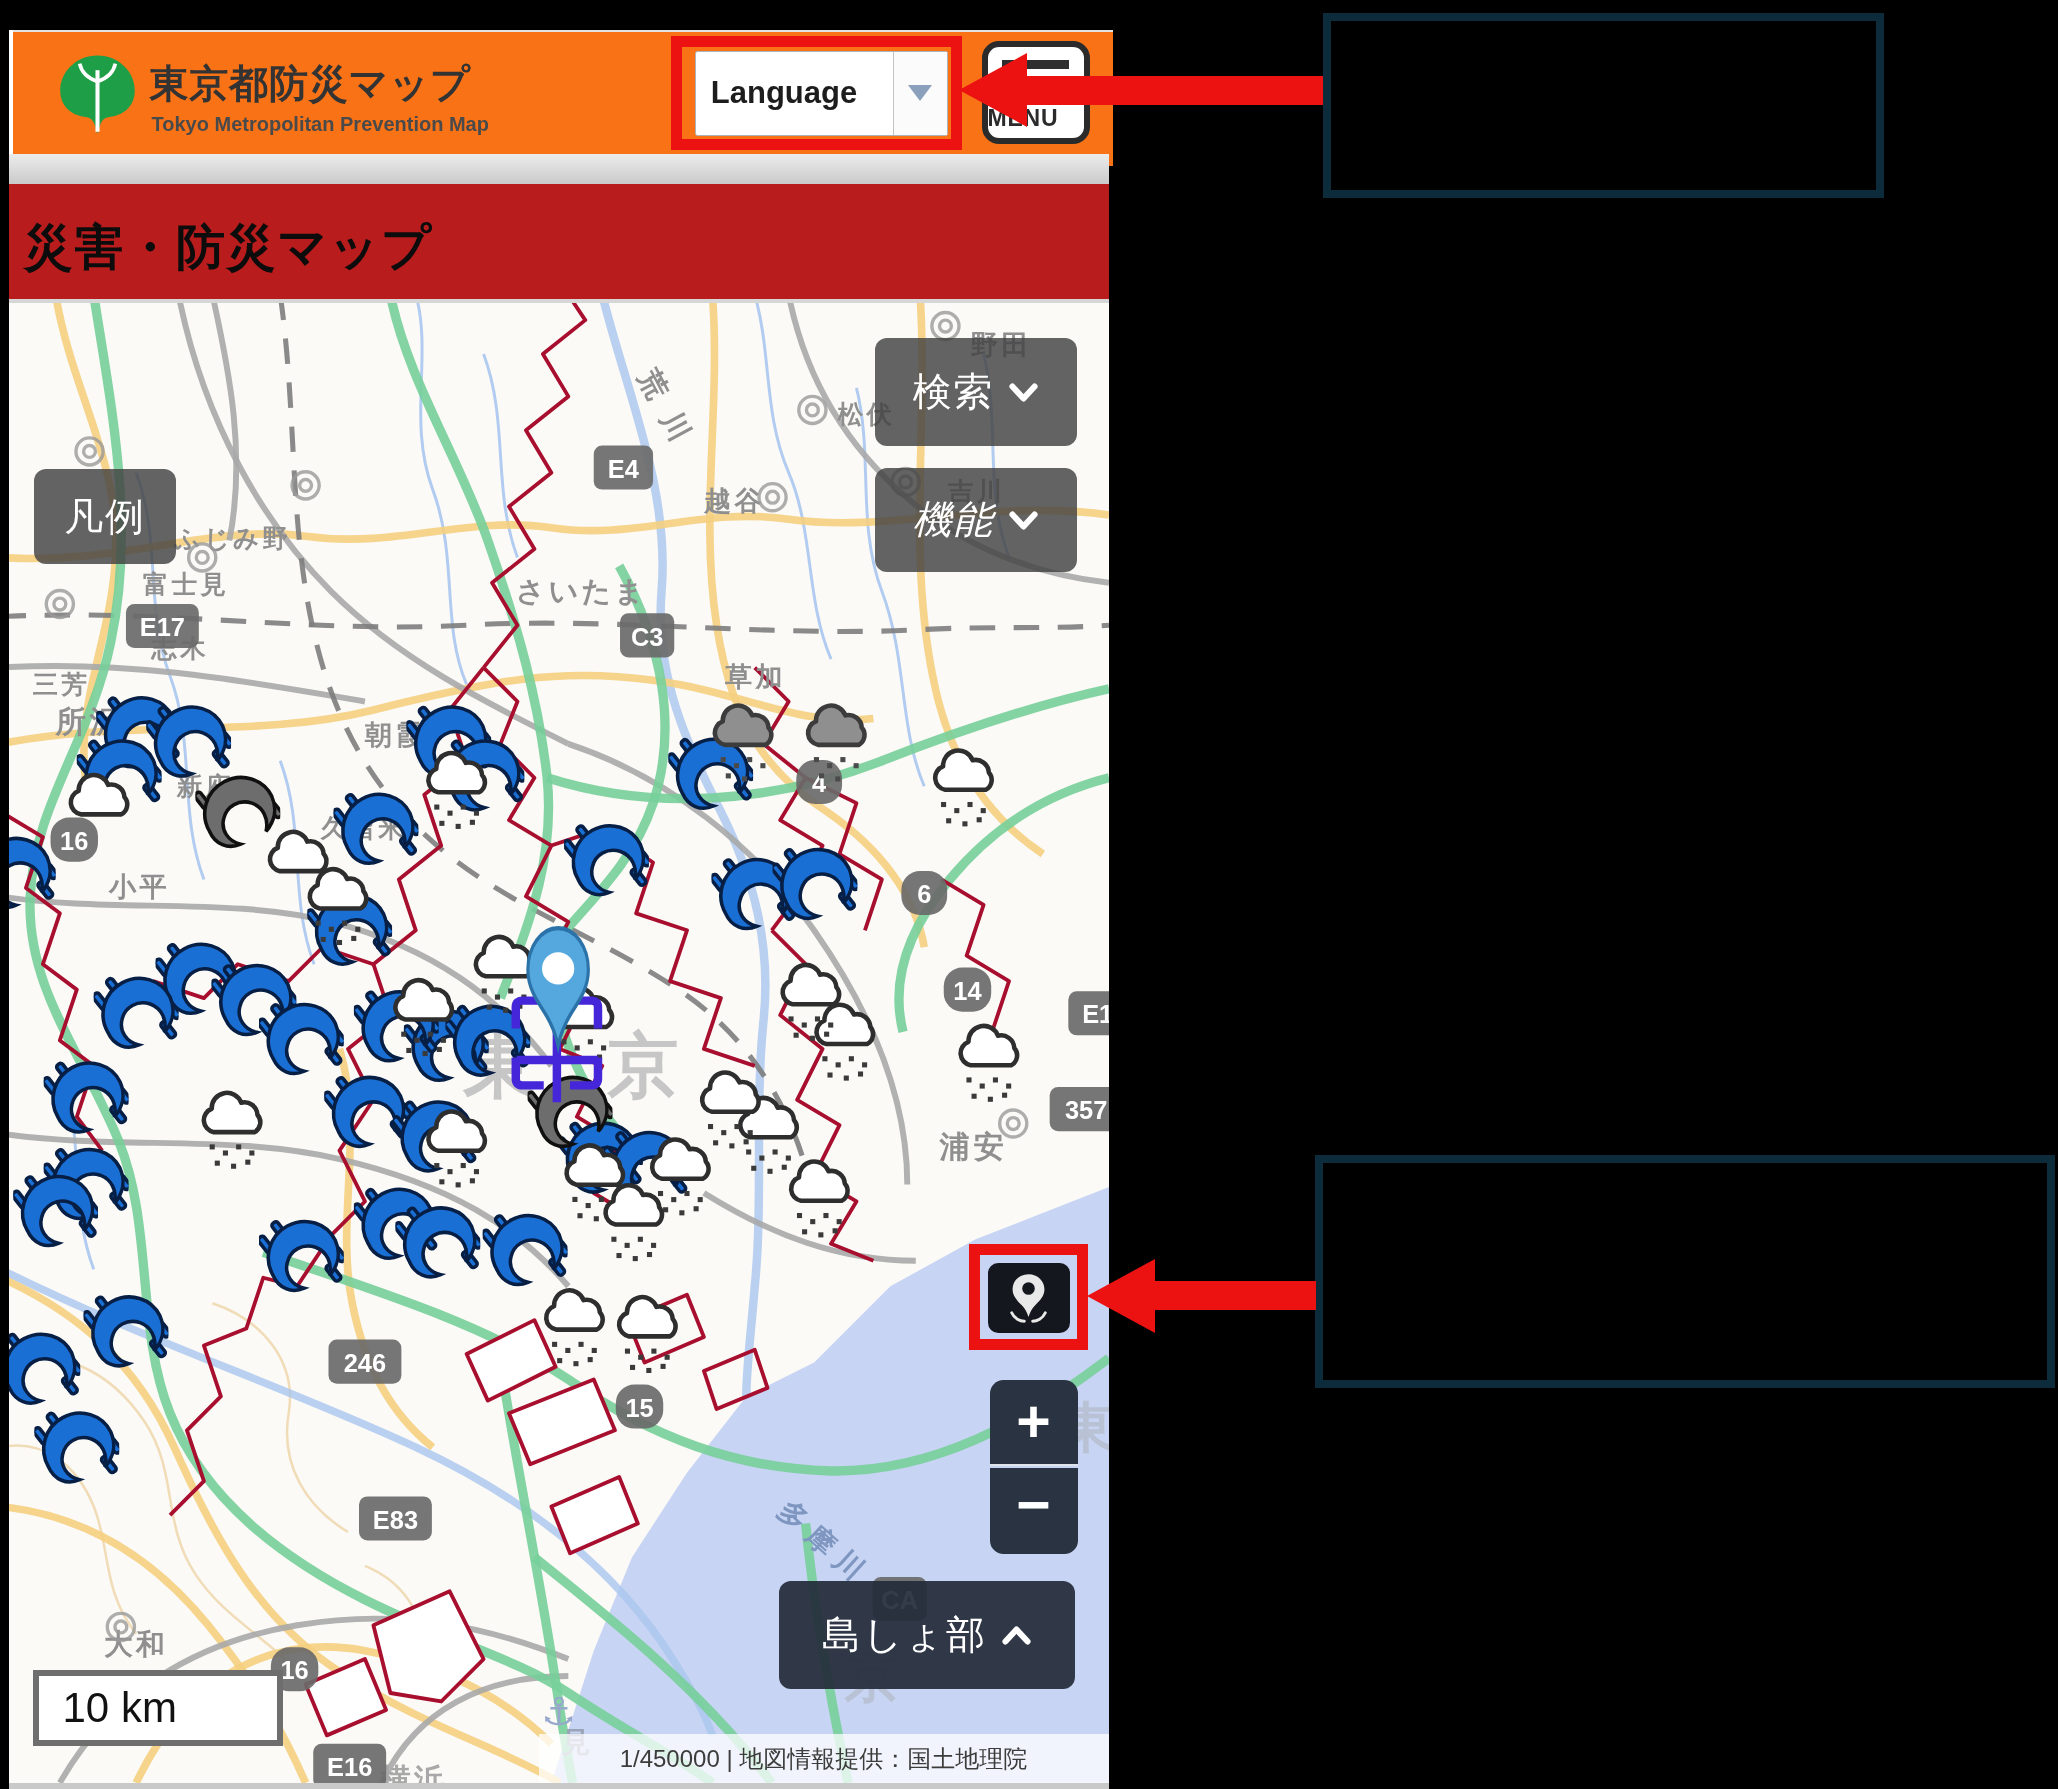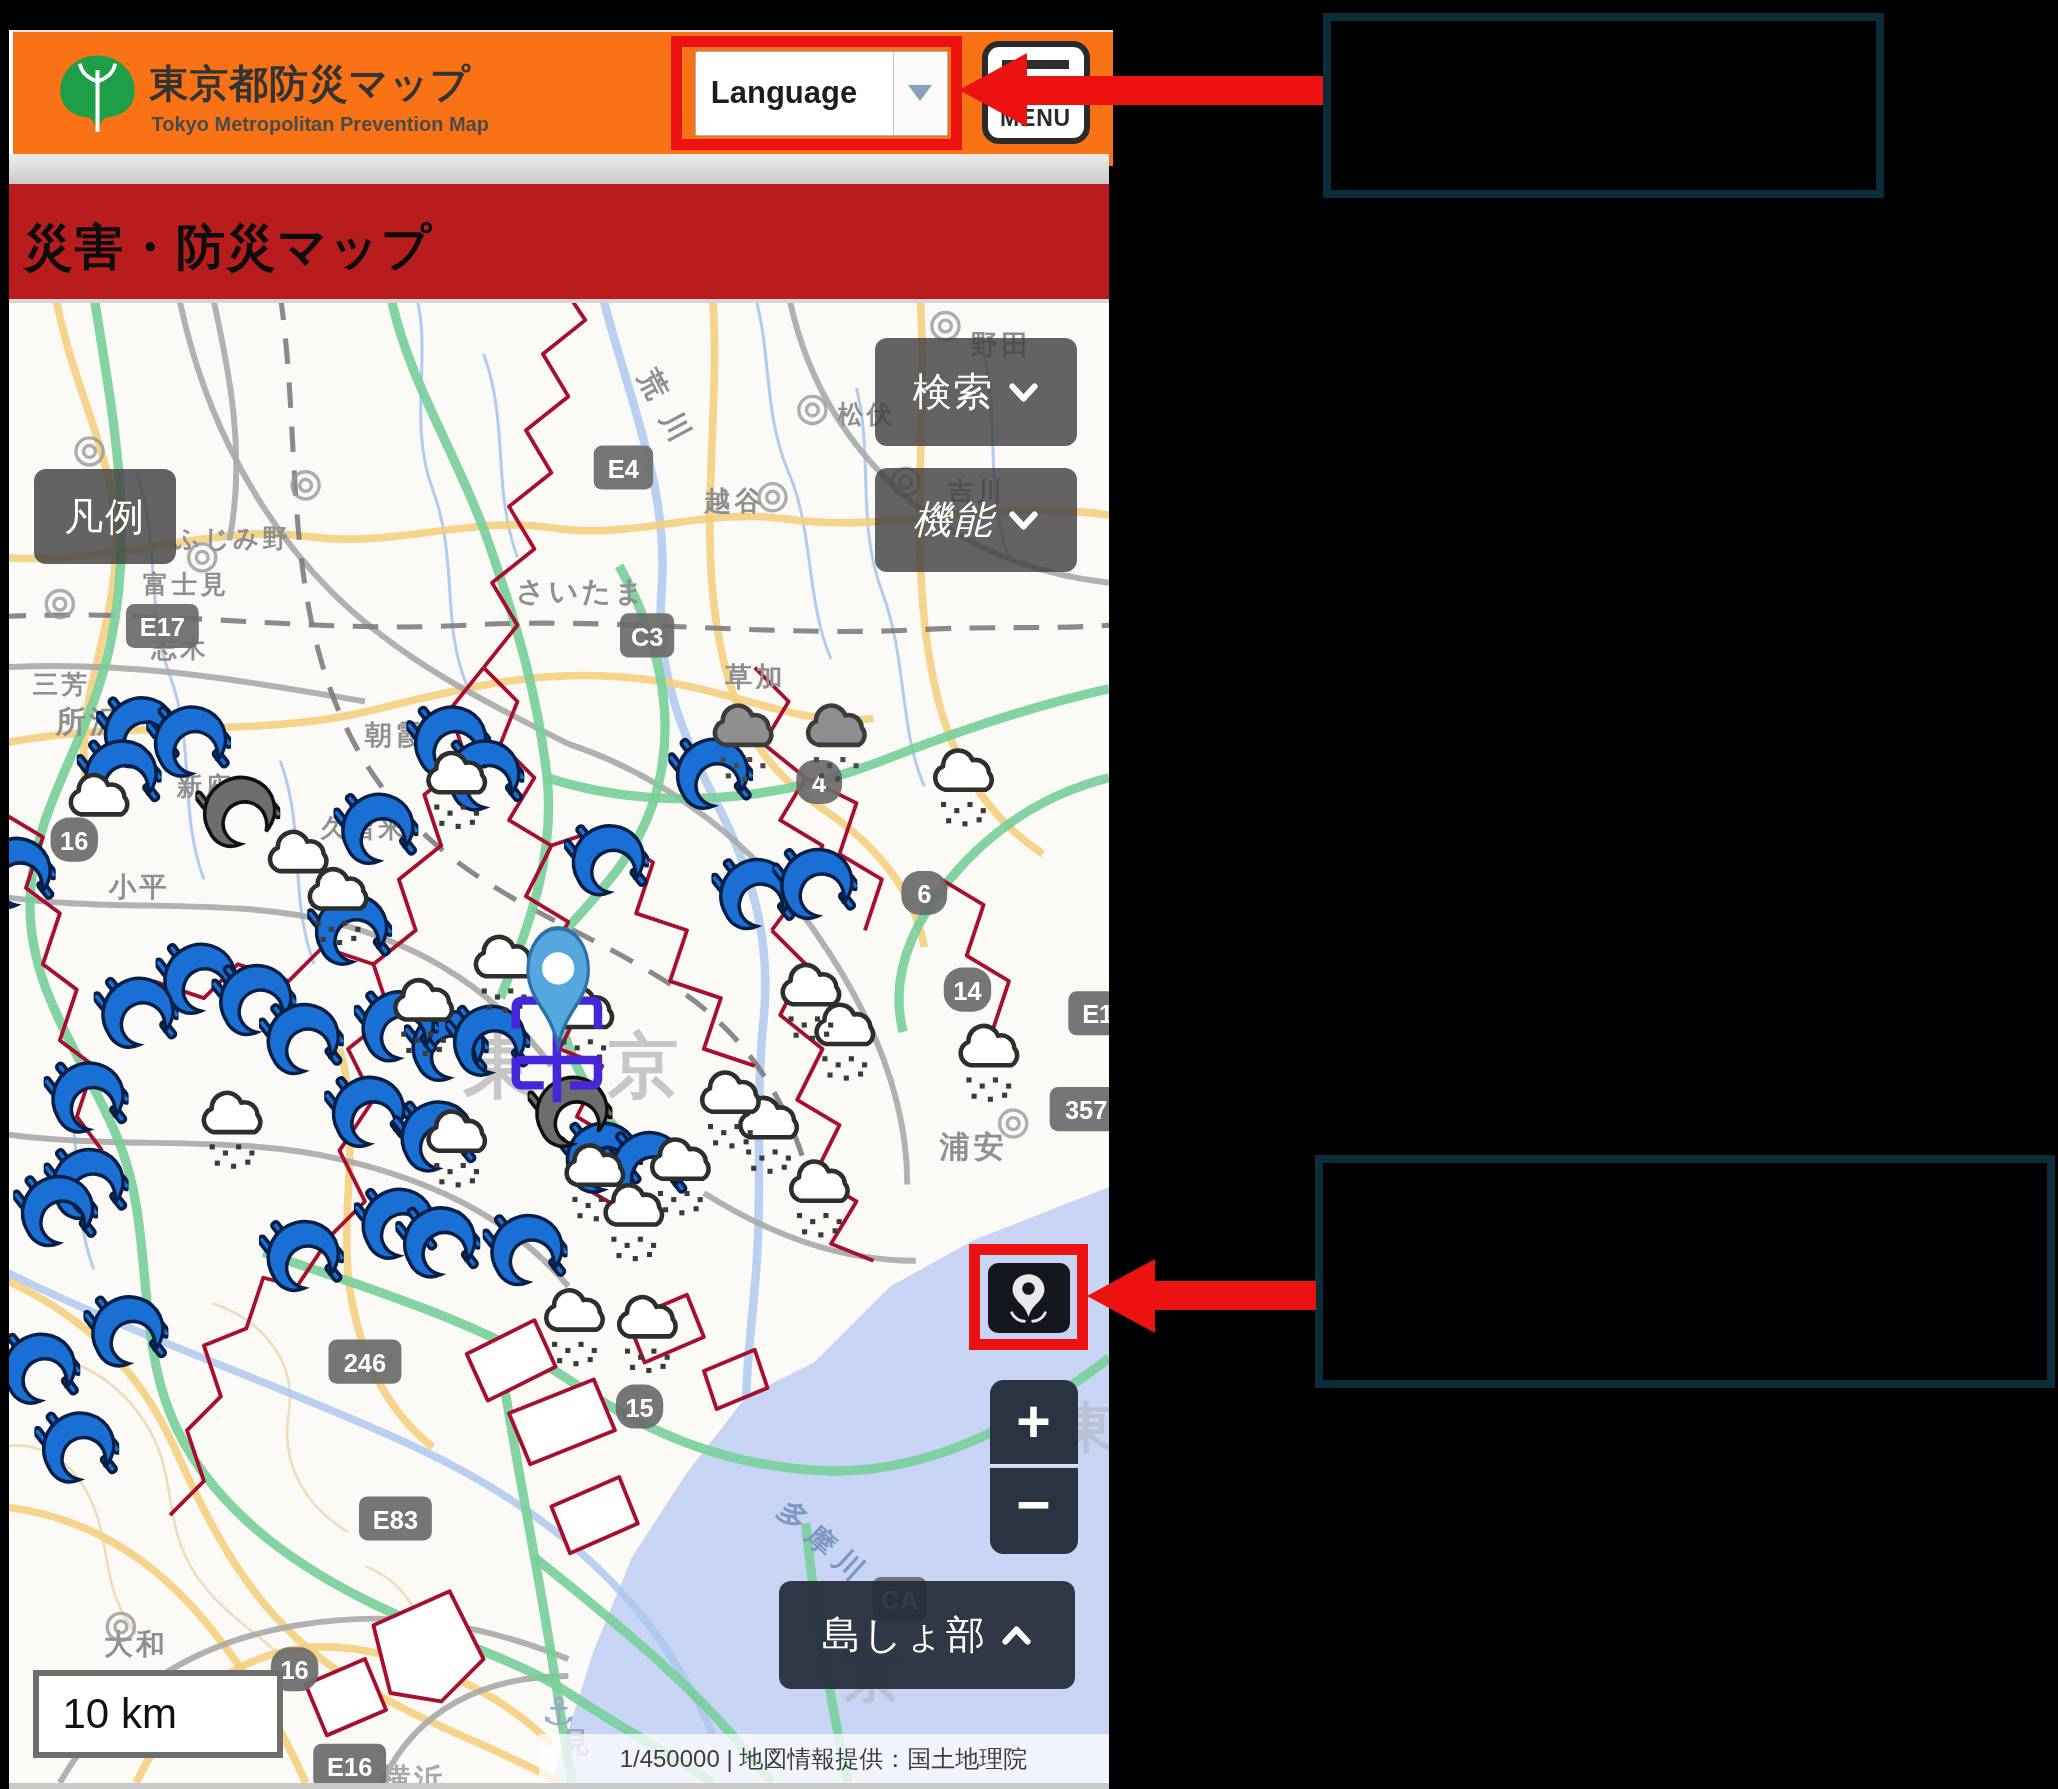--- a/index.html
+++ b/index.html
@@ -11,42 +11,42 @@
   #app-header{position:absolute;left:4px;top:0;width:100%;height:136px;background:#f97316;border-top:2.5px solid #e2e2e2;}
   #logo{position:absolute;left:44px;top:13.6px;width:81px;height:97px;}
   #app-title{position:absolute;left:137px;top:25.4px;font-size:39px;font-weight:bold;color:#333;letter-spacing:0.8px;white-space:nowrap;}
   #app-subtitle{position:absolute;left:139px;top:81px;font-size:20px;font-weight:bold;color:#4a4a4a;white-space:nowrap;}
   #lang-select{position:absolute;left:682px;top:18.6px;width:253px;height:85px;background:#fff;border:1.7px solid #aab3bd;border-radius:2.5px;display:flex;align-items:center;cursor:pointer;font-weight:bold;}
   #lang-label{font-size:31px;color:#1d1d1d;padding-left:15.3px;flex:1;}
   #lang-arrow-seg{width:54px;height:100%;border-left:1.7px solid #c3c3c3;background:#fbfbfb;display:flex;align-items:center;justify-content:center;}
   .tri-down{width:0;height:0;border-left:12.7px solid transparent;border-right:12.7px solid transparent;border-top:16px solid #8ba0bd;}
   #menu-btn{position:absolute;left:969px;top:8.5px;width:108px;height:103px;background:#fff;border:6px solid #2b2b2b;border-radius:17px;cursor:pointer;}
   .menu-bar{position:absolute;left:14.4px;width:67px;height:8.5px;background:#2e2e2e;}
-  #menu-label{position:absolute;left:0;bottom:5.1px;width:100%;text-align:center;font-size:23px;font-weight:bold;color:#2b2b2b;letter-spacing:0.8px;}
+  #menu-label{position:absolute;left:0;bottom:5.1px;width:100%;font-size:23px;font-weight:bold;color:#2b2b2b;letter-spacing:0.8px;}
   #header-strip{position:absolute;left:0;top:124px;width:100%;height:30.5px;background:linear-gradient(#ececec,#c9c9c9);}
   #title-area{position:absolute;left:0;top:154px;width:100%;height:119px;background:#b91c1c;border-bottom:4.2px solid #d6d6d6;}
   #page-title{position:absolute;left:15.3px;top:30.5px;font-size:49px;font-weight:bold;color:#0c0c0c;letter-spacing:1.7px;white-space:nowrap;}
 
   
   #map-wrap{position:absolute;left:0;top:273px;width:1100px;height:1480px;background:#fbfaf7;overflow:hidden;}
   #map-svg{position:absolute;left:0;top:0;}
   .map-btn{position:absolute;background:rgba(66,66,66,.82);color:#fff;border-radius:12px;display:flex;align-items:center;justify-content:center;gap:15.3px;cursor:pointer;}
   .map-btn span{font-size:39px;letter-spacing:1.7px;white-space:nowrap;}
   .chev{width:29px;height:29px;flex:0 0 auto;}
   #btn-info{left:25.4px;top:34px;width:216px;height:107px;}
   #btn-legend{left:25.4px;top:166px;width:142px;height:95px;}
   #btn-search{left:866px;top:35px;width:202px;height:108px;}
   #btn-func{left:866px;top:165px;width:202px;height:104px;font-style:italic;}
   #btn-locate{left:979px;top:960px;width:82px;height:70px;background:#14171e;border-radius:10.2px;display:flex;align-items:center;justify-content:center;cursor:pointer;position:absolute;}
   #zoom-box{position:absolute;left:981px;top:1077px;width:88px;height:175px;}
   .zoom-btn{position:absolute;left:0;width:88px;height:86px;background:#2a3342;color:#fff;display:flex;align-items:center;justify-content:center;font-size:59px;font-weight:bold;cursor:pointer;}
   #zoom-in{top:0;border-radius:13.6px 13.6px 0 0;border-bottom:2.5px solid #dfe3ea;}
   #zoom-out{top:88px;border-radius:0 0 13.6px 13.6px;padding-bottom:12px;}
   #btn-islands{left:770px;top:1278px;width:296px;height:108px;background:rgba(35,42,58,.92);}
-  #scale-box{position:absolute;left:24px;top:1367px;width:250px;height:88px;background:#fff;border:6px solid #6e6e6e;display:flex;align-items:center;}
+  #scale-box{position:absolute;left:24px;top:1367px;width:250px;height:76px;background:#fff;border:6px solid #6e6e6e;display:flex;align-items:center;}
   #scale-box span{font-size:42px;color:#111;padding-left:24px;}
   #attribution{position:absolute;left:530px;top:1431px;width:570px;height:49px;background:rgba(255,255,255,.74);display:flex;align-items:center;justify-content:center;}
   #attribution span{font-size:24px;color:#3c3c3c;white-space:nowrap;}
   #bottom-bar{position:absolute;left:0;top:1753px;width:100%;height:6.8px;background:#c9c9c9;}
 
   
   .note-box{position:absolute;background:#000;border:8.5px solid #0d2c3b;}
   .hl-box{position:absolute;border:11px solid #ec1212;background:transparent;}
   .arrow-shaft{position:absolute;background:#ec1212;}
   .arrow-head{position:absolute;width:0;height:0;border-top:37px solid transparent;border-bottom:37px solid transparent;border-right:68px solid #ec1212;}

